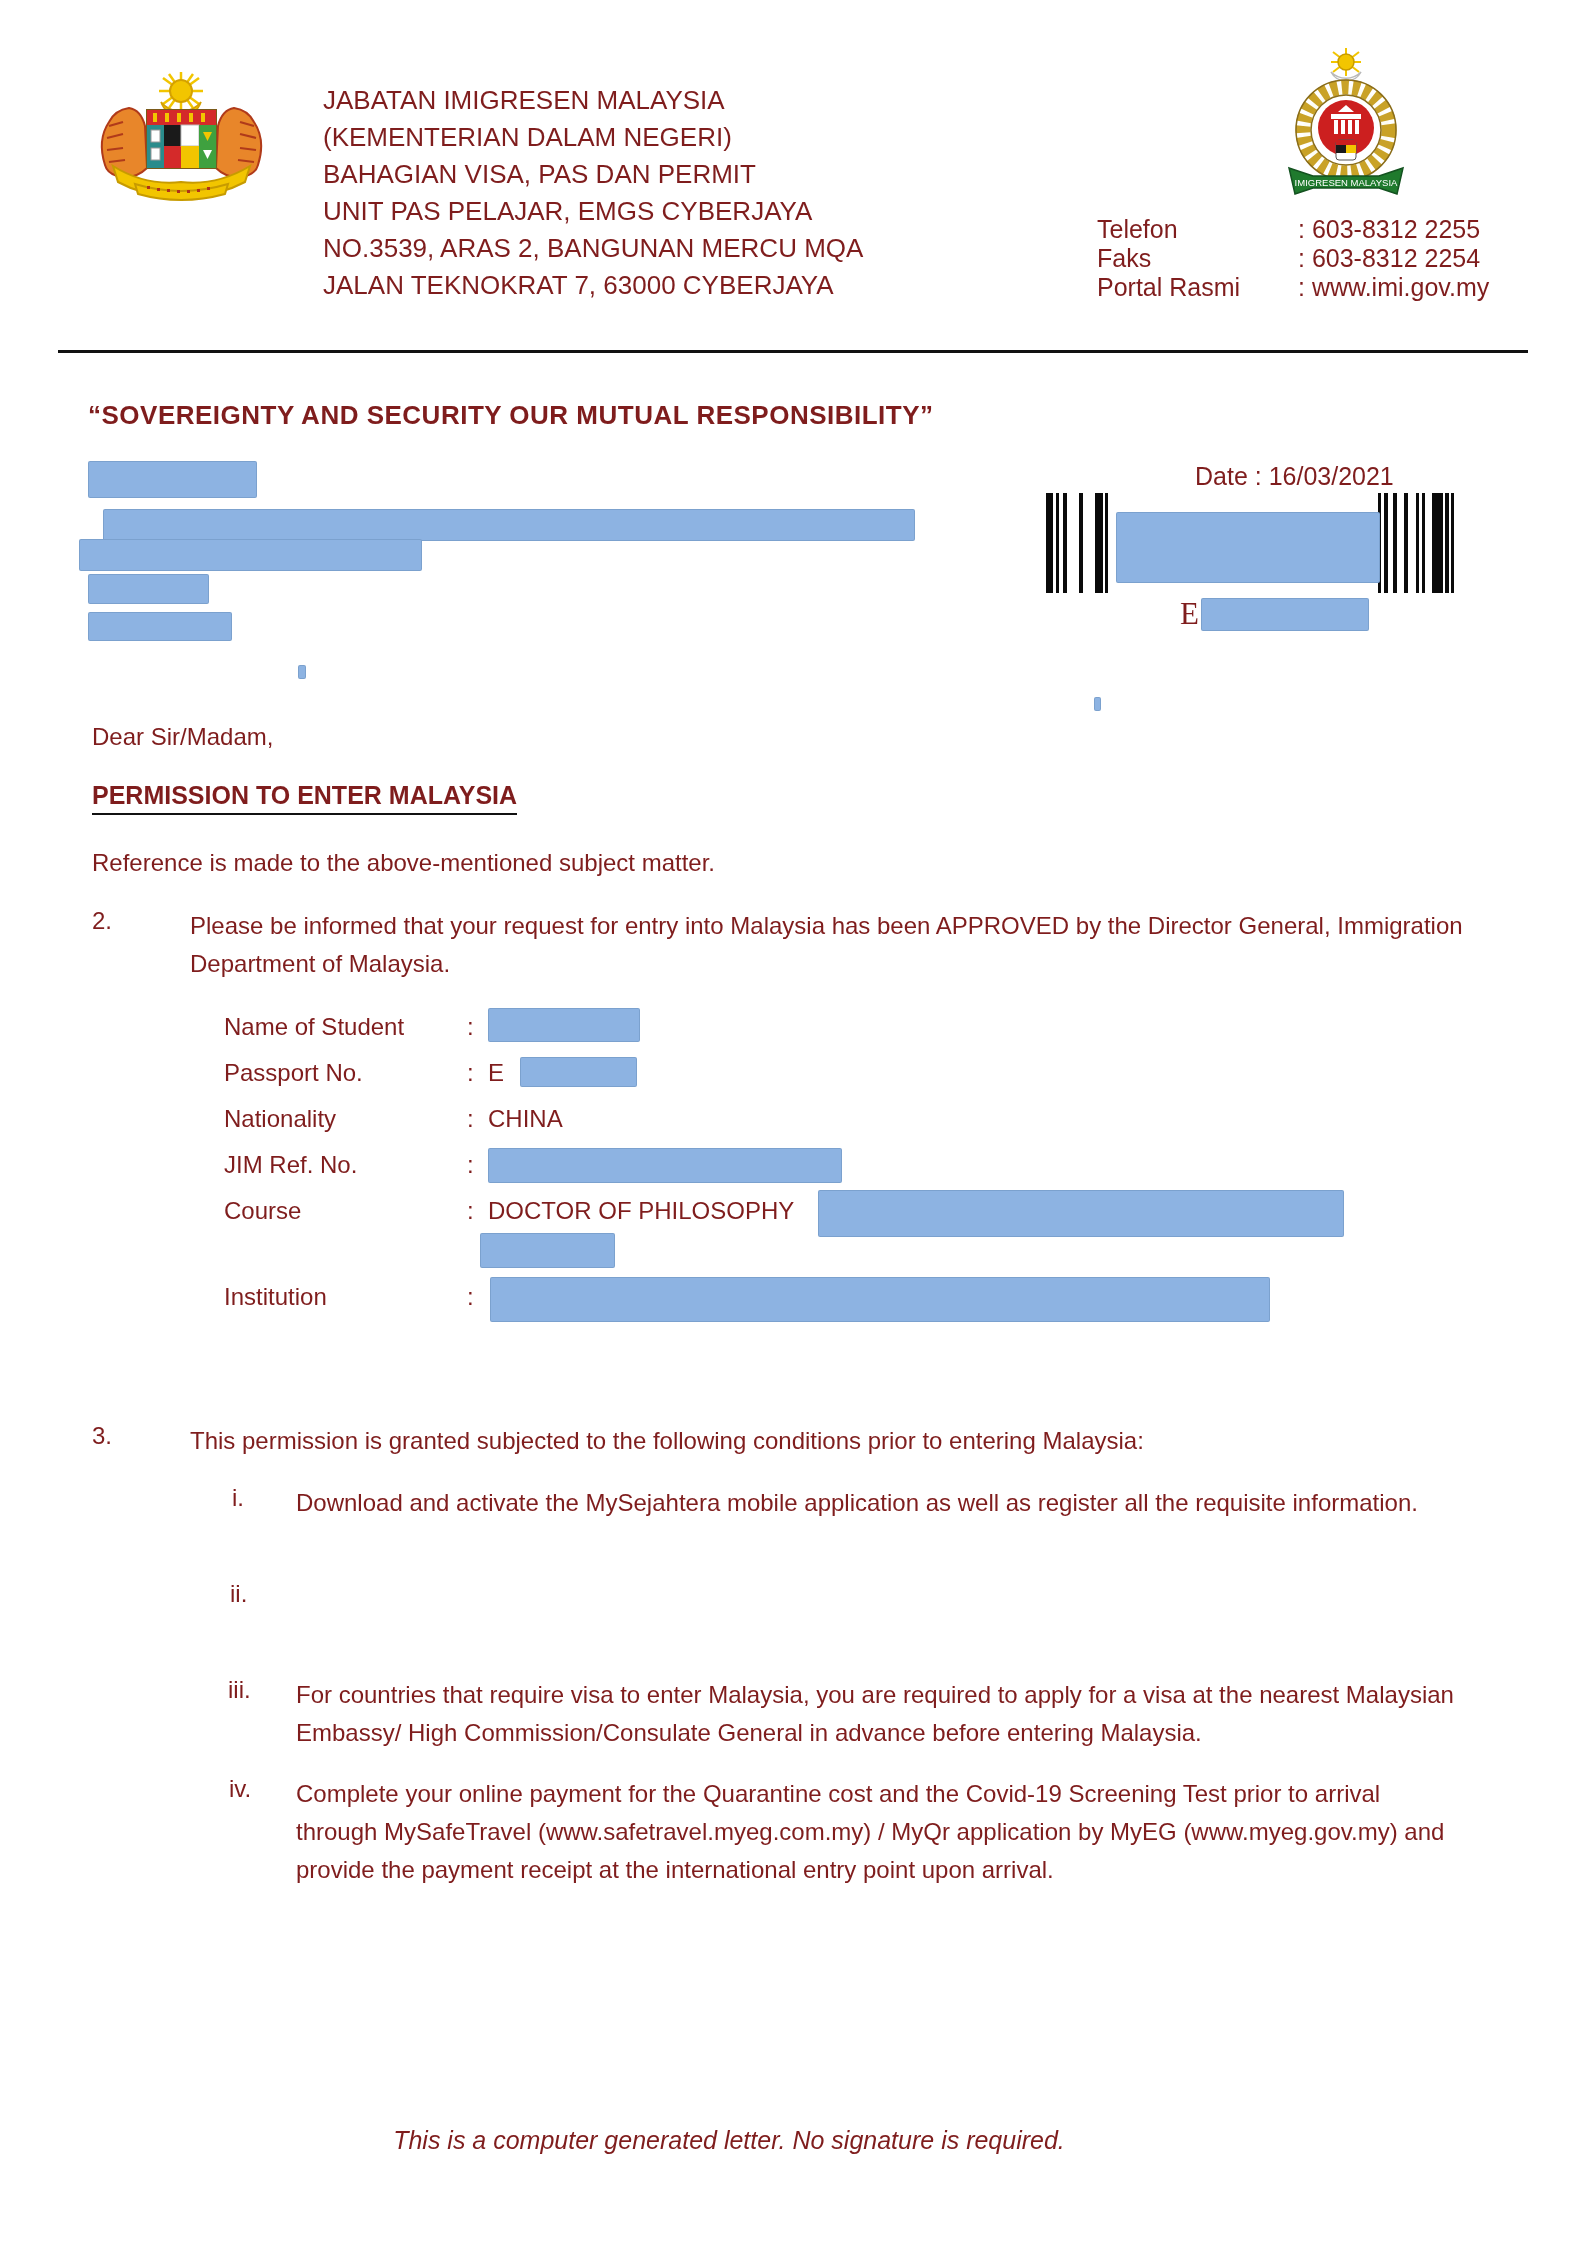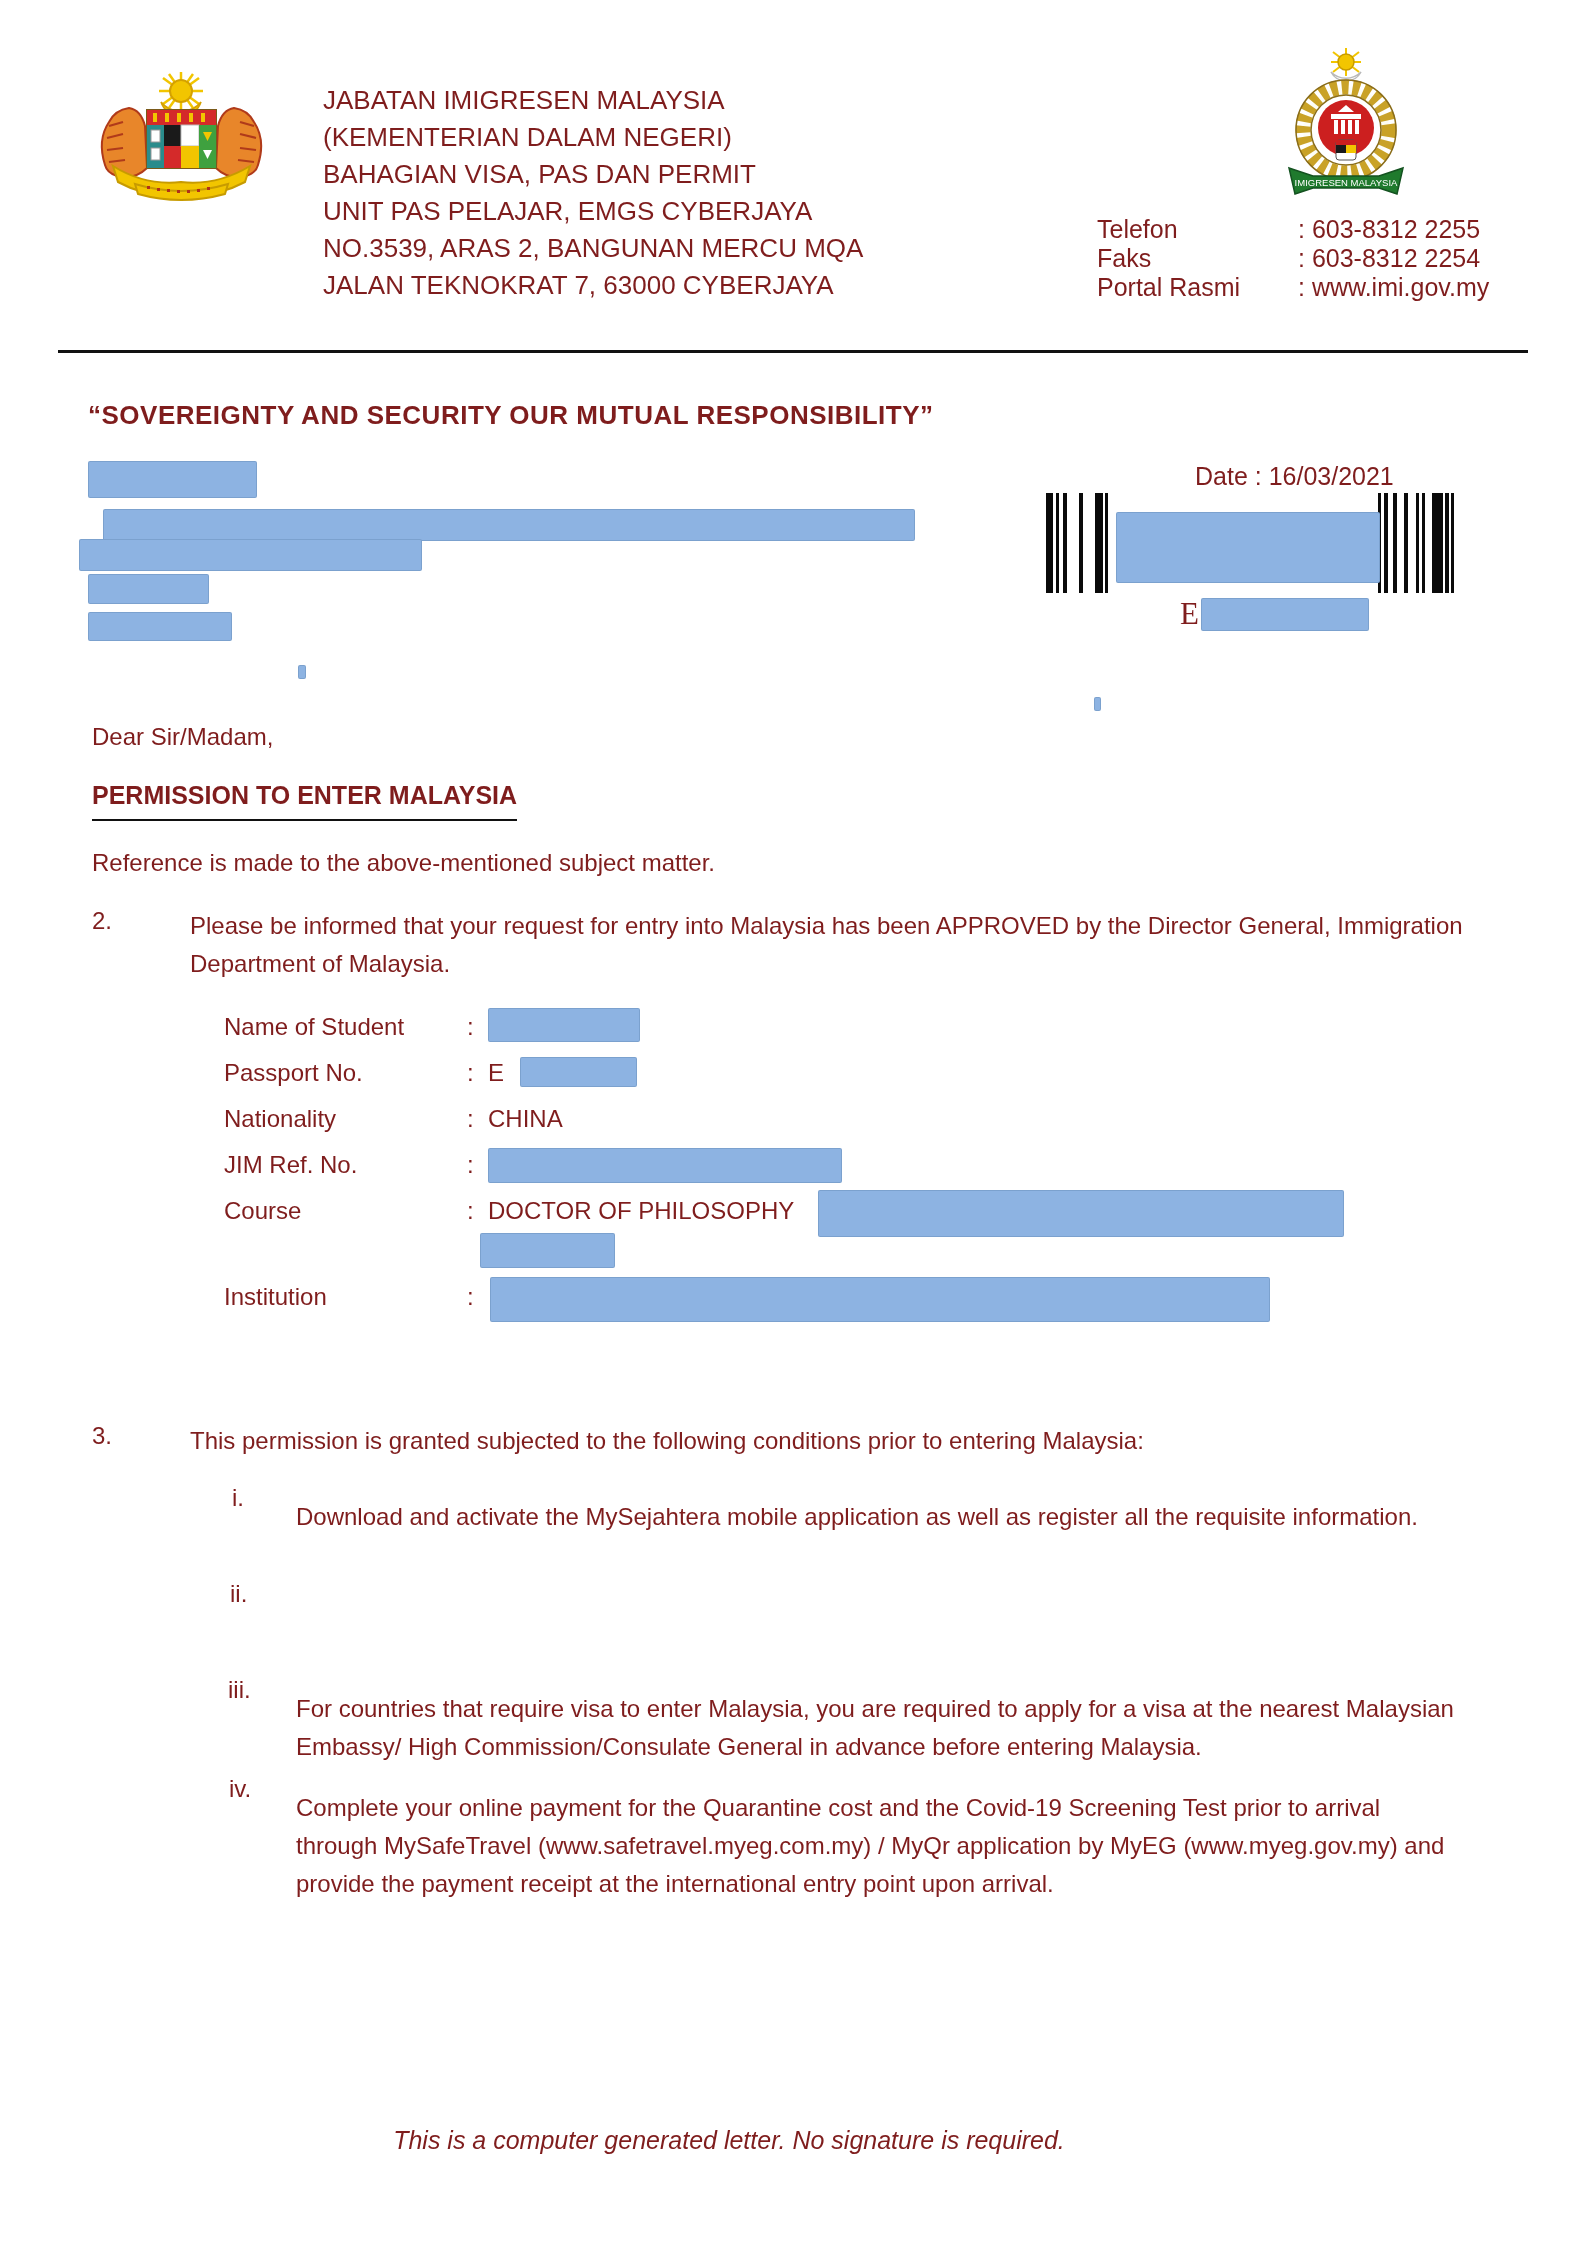--- a/index.html
+++ b/index.html
@@ -8,28 +8,28 @@
     font-family:"Liberation Sans","DejaVu Sans",sans-serif;color:#7f1d1d;overflow:hidden;
   }
   .abs{position:absolute;}
   .addr-line{font-size:26px;line-height:37px;white-space:nowrap;}
   .contact-label{font-size:25px;white-space:nowrap;}
   .contact-value{font-size:25px;white-space:nowrap;}
   .rule{position:absolute;left:58px;width:1470px;height:3px;background:#111;}
   .motto{font-size:26px;font-weight:bold;letter-spacing:.5px;white-space:nowrap;}
   .redact{position:absolute;background:#8db3e2;border:1px solid rgba(110,145,190,.55);border-radius:2px;}
   .body-text{font-size:24px;line-height:38px;}
-  .subject{font-size:25px;font-weight:bold;border-bottom:2px solid #111;padding-bottom:10px;white-space:nowrap;}
+  .subject{font-size:25px;font-weight:bold;border-bottom:2px solid #111;padding-bottom:4px;white-space:nowrap;}
   .num{position:absolute;font-size:24px;}
   .date-line{font-size:25px;white-space:nowrap;}
   .drow-label{position:absolute;font-size:24px;white-space:nowrap;}
   .drow-colon{position:absolute;font-size:24px;}
   .drow-value{position:absolute;font-size:24px;white-space:nowrap;}
   .cond-numeral{position:absolute;font-size:24px;}
-  .cond-text{position:absolute;font-size:24px;line-height:38px;width:1170px;margin-top:14px;}
+  .cond-text{position:absolute;font-size:24px;line-height:38px;width:1170px;}
   .footer-note{position:absolute;left:0;top:2126px;width:1458px;text-align:center;
     font-size:25px;font-style:italic;}
   .serif-e{font-family:"Liberation Serif","DejaVu Serif",serif;font-size:31px;}
 </style>
 </head>
 <body>
 
 <div class="page">
 
   <svg class="abs" style="left:95px;top:70px;" width="173" height="133" viewBox="0 0 173 133">

